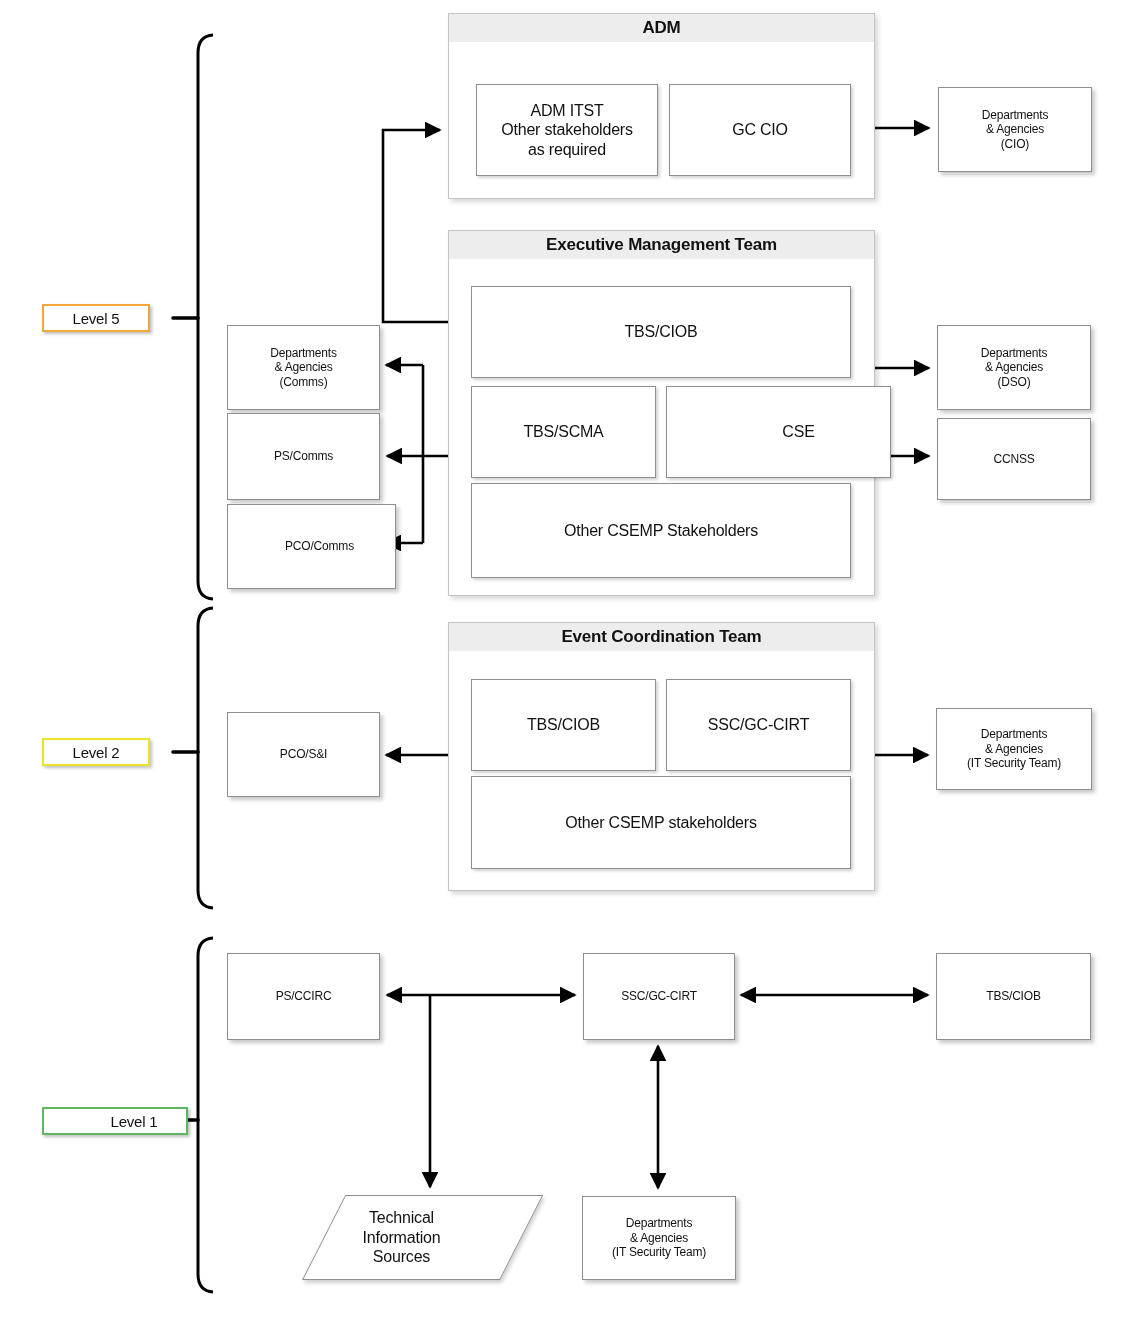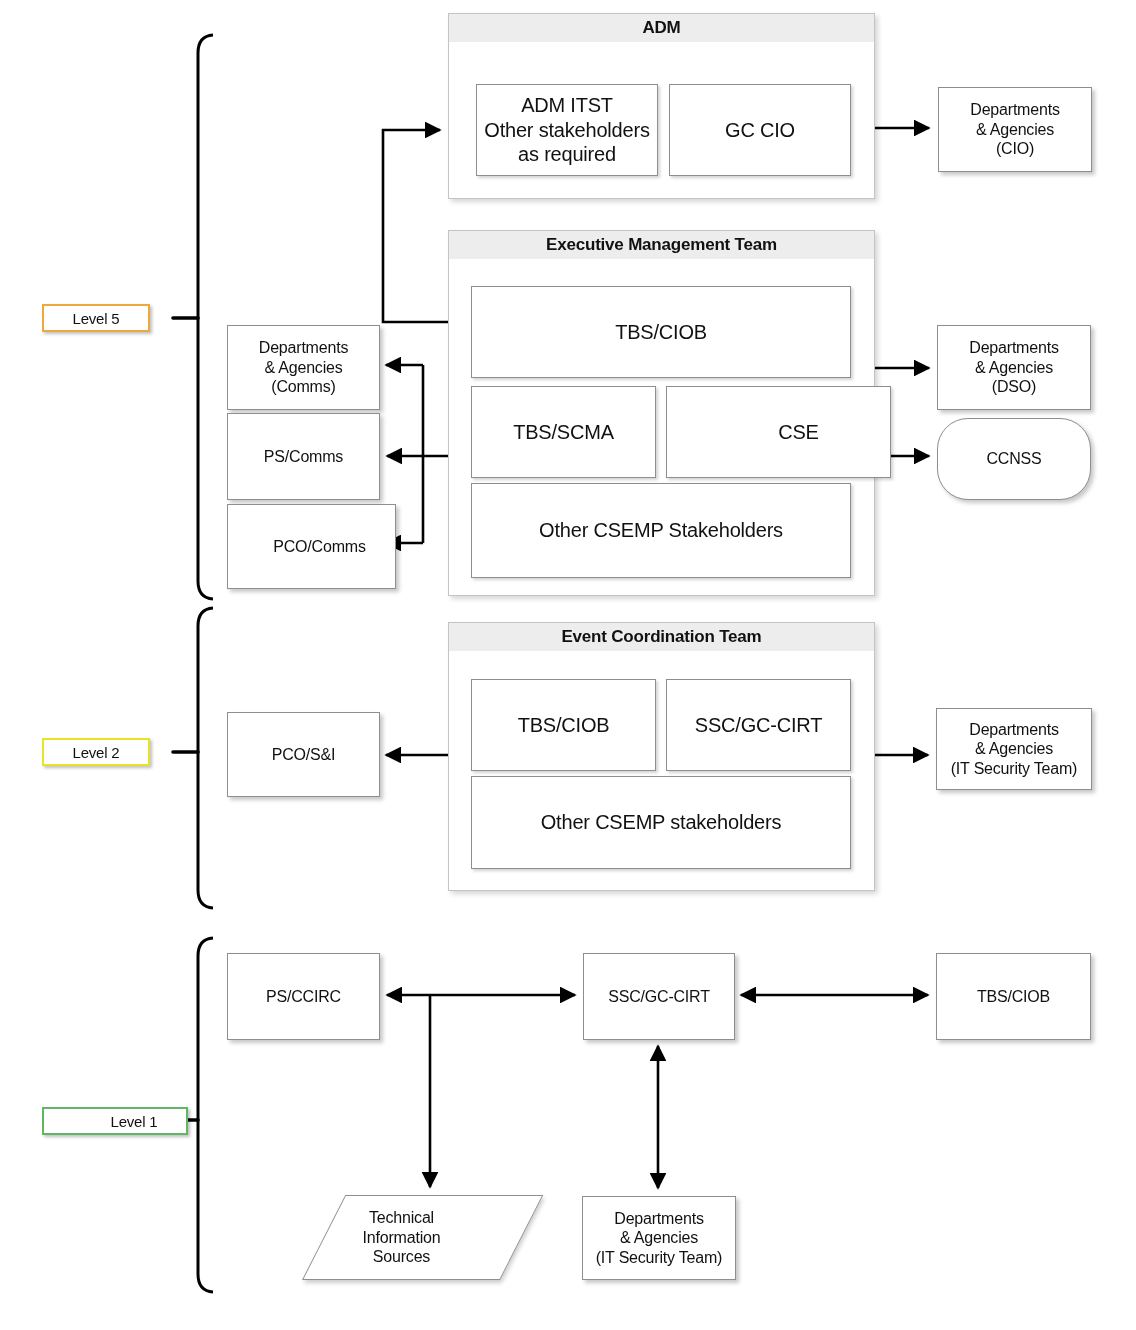--- a/index.html
+++ b/index.html
@@ -6,36 +6,36 @@
   #canvas{
     position:relative;width:1136px;height:1330px;background:#fff;
     font-family:"Liberation Sans","DejaVu Sans",sans-serif;color:#111;
     overflow:hidden;
   }
   svg.layer{position:absolute;left:0;top:0;width:1136px;height:1330px;}
   .node{
     position:absolute;background:#fff;border:1px solid #8e8e8e;
     box-shadow:3px 3px 4px rgba(0,0,0,.22);
     display:flex;align-items:center;justify-content:center;text-align:center;
-    font-size:16px;line-height:1.22;white-space:pre-line;letter-spacing:-0.2px;
+    font-size:12px;line-height:1.22;white-space:pre-line;letter-spacing:-0.2px;
   }
   .group{
     position:absolute;background:#fff;border:1px solid #c4c4c4;
     box-shadow:3px 3px 5px rgba(0,0,0,.16);
   }
   .group-header{
     position:absolute;left:0;top:0;right:0;height:28px;background:#EDEDED;
     display:flex;align-items:center;justify-content:center;
     font-weight:bold;font-size:17px;letter-spacing:-0.2px;
   }
   .inner{
     position:absolute;background:#fff;border:1px solid #8e8e8e;
     box-shadow:2px 2px 3px rgba(0,0,0,.18);
     display:flex;align-items:center;justify-content:center;text-align:center;
-    font-size:20px;line-height:1.22;white-space:pre-line;letter-spacing:-0.2px;
+    font-size:16px;line-height:1.22;white-space:pre-line;letter-spacing:-0.2px;
   }
   .level-label{
     position:absolute;width:104px;height:24px;background:#fff;
     border:2px solid #999;box-shadow:2px 2px 3px rgba(0,0,0,.25);
     display:flex;align-items:center;justify-content:center;
     font-size:15px;letter-spacing:-0.2px;
   }
   .skewbox{
     position:absolute;background:#fff;border:1px solid #8e8e8e;
     box-shadow:3px 3px 4px rgba(0,0,0,.2);
@@ -126,21 +126,21 @@
 &amp; Agencies
 (CIO)</div>
   <div class="node" style="left:227px;top:325px;width:151px;height:83px;">Departments
 &amp; Agencies
 (Comms)</div>
   <div class="node" style="left:227px;top:413px;width:151px;height:85px;">PS/Comms</div>
   <div class="node" style="left:227px;top:504px;width:151px;height:83px;padding-left:16px;">PCO/Comms</div>
   <div class="node" style="left:937px;top:325px;width:152px;height:83px;">Departments
 &amp; Agencies
 (DSO)</div>
-  <div class="node" style="left:937px;top:418px;width:152px;height:80px;border-radius:31px;">CCNSS</div>
+  <div class="node" style="left:937px;top:418px;width:152px;height:80px;">CCNSS</div>
 
   <div class="node" style="left:227px;top:712px;width:151px;height:83px;">PCO/S&amp;I</div>
   <div class="node" style="left:936px;top:708px;width:154px;height:80px;">Departments
 &amp; Agencies
 (IT Security Team)</div>
 
   <div class="node" style="left:227px;top:953px;width:151px;height:85px;">PS/CCIRC</div>
   <div class="node" style="left:583px;top:953px;width:150px;height:85px;">SSC/GC-CIRT</div>
   <div class="node" style="left:936px;top:953px;width:153px;height:85px;">TBS/CIOB</div>
 

